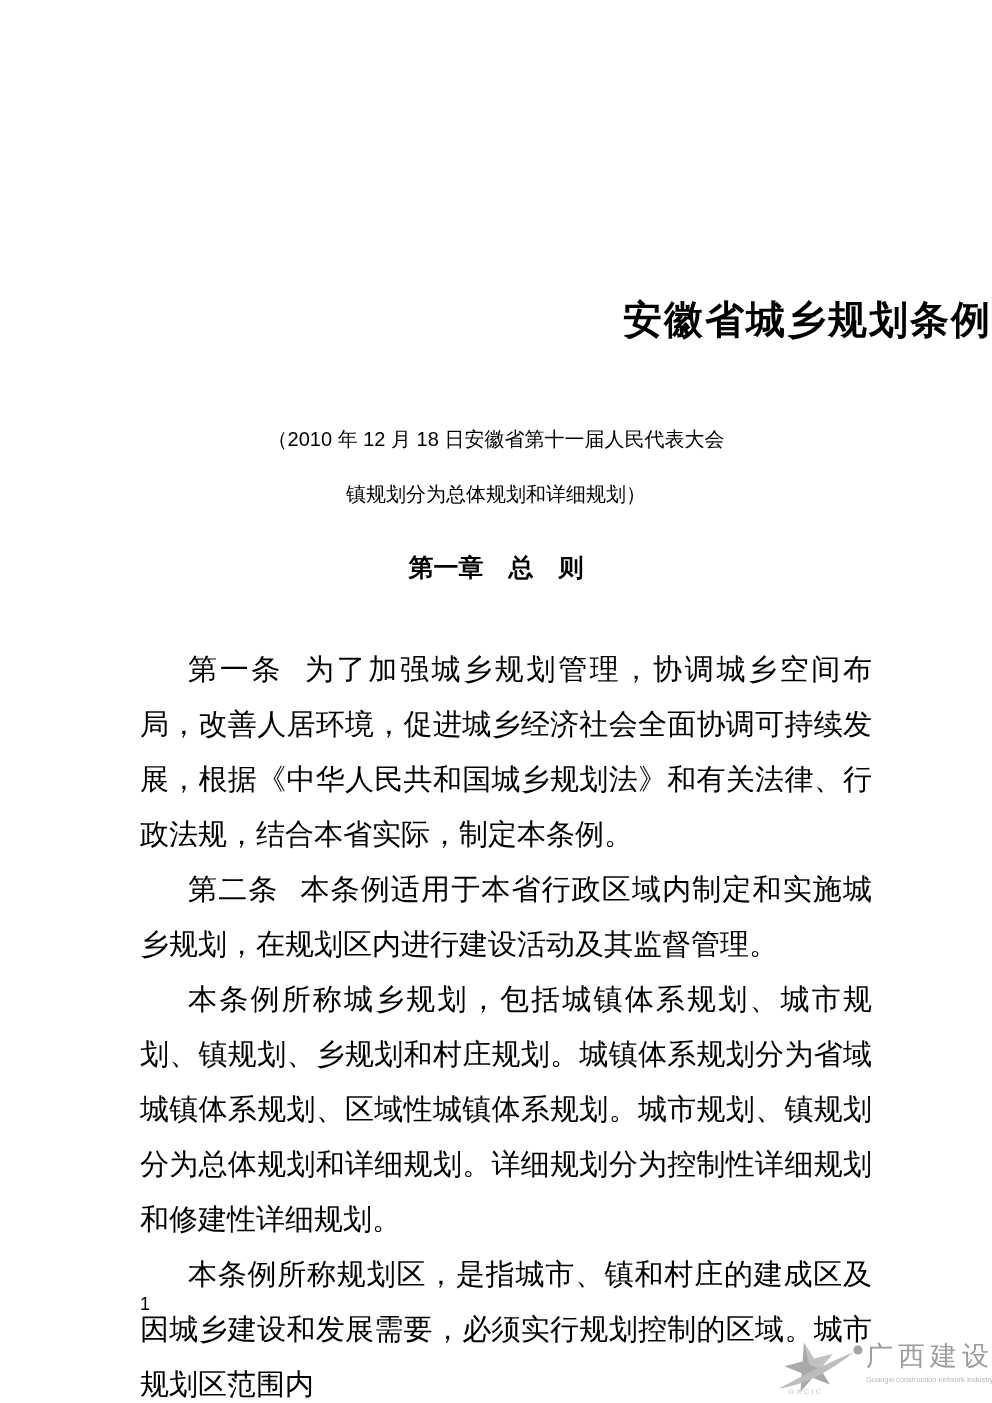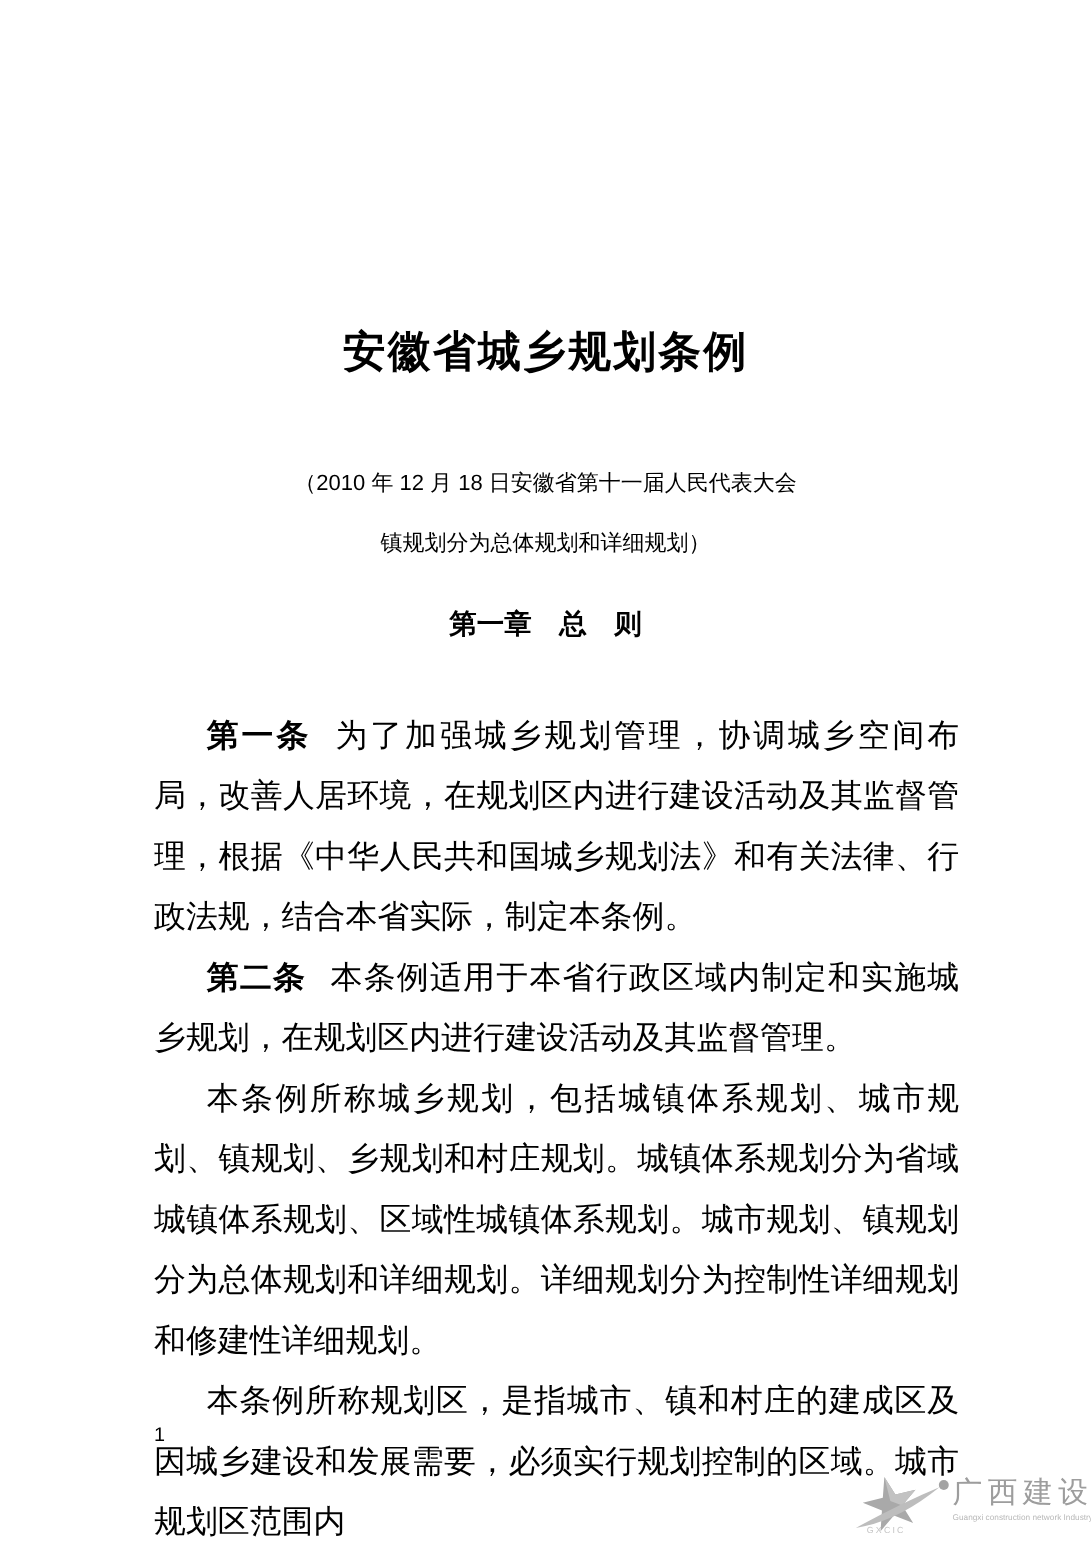--- a/index.html
+++ b/index.html
@@ -13,21 +13,21 @@
     margin: 0 auto;
     background: #ffffff;
     overflow: hidden;
   }
 
   .doc-title {
     position: absolute;
     top: 293px;
     left: 0;
     width: 100%;
-    text-align: center;
+    text-align: right;
     font-family: "Liberation Sans", "DejaVu Sans", sans-serif;
     font-weight: bold;
     font-size: 39px;
     letter-spacing: 2px;
     color: #000;
   }
 
   .subtitle {
     position: absolute;
     top: 412px;
@@ -66,21 +66,21 @@
 
   .para {
     text-align: justify;
     text-justify: inter-ideograph;
     text-indent: 48px;
     word-break: break-all;
   }
 
   .para .lead {
     font-family: "Liberation Sans", "DejaVu Sans", sans-serif;
-    font-weight: bold;
+    font-weight: normal;
   }
   .para .lead:not(:empty) { margin-right: 22px; }
 
   .page-number {
     position: absolute;
     left: 140px;
     top: 1294px;
     font-size: 18px;
     color: #000;
     font-family: "Liberation Sans", "DejaVu Sans", sans-serif;
@@ -128,21 +128,21 @@
 
   <div class="subtitle">
     <div>（2010 年 12 月 18 日安徽省第十一届人民代表大会</div>
     <div>镇规划分为总体规划和详细规划）</div>
   </div>
 
   <h2 class="chapter-heading">第一章　总　则</h2>
 
   <div class="body-text">
     <p class="para">
-      <span class="lead">第一条</span><span>为了加强城乡规划管理，协调城乡空间布局，改善人居环境，在规划区内进行建设活动及其监督管理，根据《中华人民共和国城乡规划法》和有关法律、行政法规，结合本省实际，制定本条例。</span>
+      <span class="lead">第一条</span><span>为了加强城乡规划管理，协调城乡空间布局，改善人居环境，促进城乡经济社会全面协调可持续发展，根据《中华人民共和国城乡规划法》和有关法律、行政法规，结合本省实际，制定本条例。</span>
     </p>
     <p class="para">
       <span class="lead">第二条</span><span>本条例适用于本省行政区域内制定和实施城乡规划，在规划区内进行建设活动及其监督管理。</span>
     </p>
     <p class="para">
       <span class="lead"></span><span>本条例所称城乡规划，包括城镇体系规划、城市规划、镇规划、乡规划和村庄规划。城镇体系规划分为省域城镇体系规划、区域性城镇体系规划。城市规划、镇规划分为总体规划和详细规划。详细规划分为控制性详细规划和修建性详细规划。</span>
     </p>
     <p class="para">
       <span class="lead"></span><span>本条例所称规划区，是指城市、镇和村庄的建成区及因城乡建设和发展需要，必须实行规划控制的区域。城市规划区范围内</span>
     </p>

